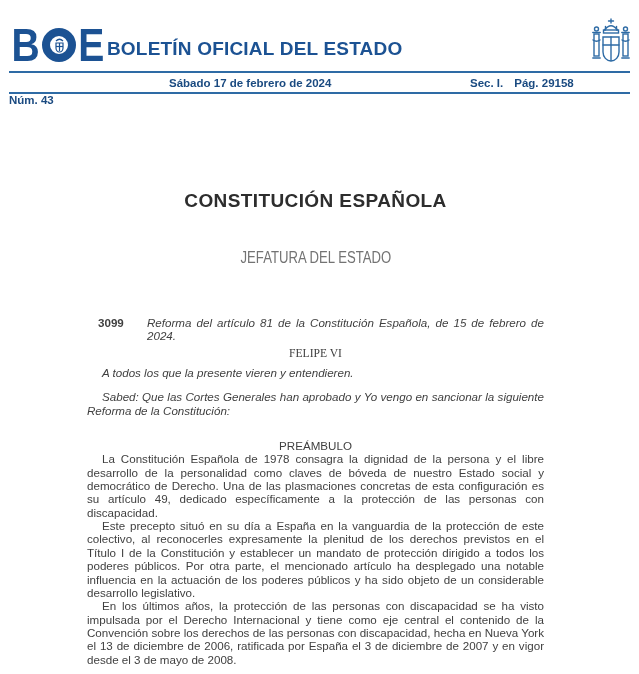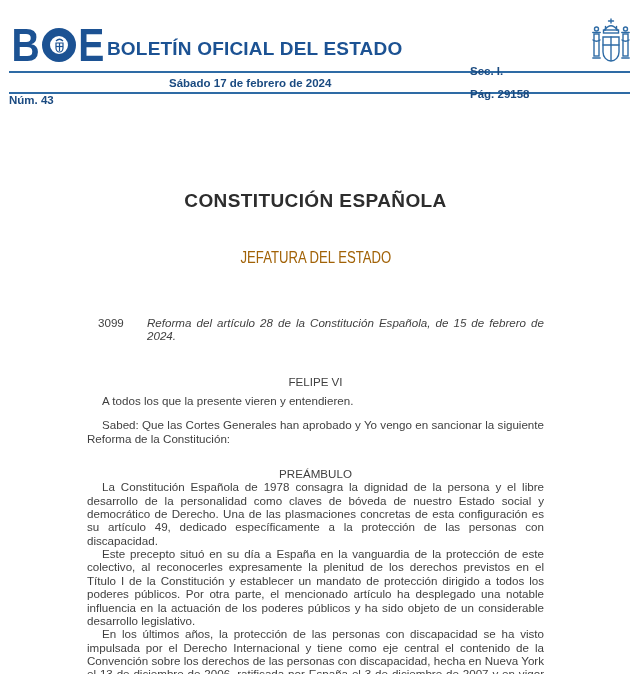--- a/index.html
+++ b/index.html
@@ -28,41 +28,41 @@
     letter-spacing:0.2px; color:var(--brand-blue); margin-bottom:11px;
   }
   .crest { margin-bottom:3px; }
   .rule { height:2px; background:var(--rule-blue); }
   .header-meta {
     display:flex; align-items:center; height:19px;
     font-size:11.5px; font-weight:bold; color:var(--meta-blue);
   }
   .meta-left  { width:160px;margin-top:35px; }
   .meta-center{ flex:1; text-align:left; }
-  .meta-right { width:160px; display:flex; justify-content:flex-start; gap:11px;flex-direction:column; }
+  .meta-right { width:160px; display:flex; justify-content:flex-start; gap:11px; }
   
   .main {
     width:457px; margin-left:87px;
     font-size:11.6px; line-height:13.35px;
     color:var(--body-text); text-align:justify;
   }
   .doc-title {
     margin:97px 0 0; font-size:19px; line-height:20px; font-weight:bold;
     letter-spacing:0.4px; text-align:center; color:var(--heading-text);
   }
-  .doc-dept { margin:39px 0 0; font-size:16px; line-height:16px; text-align:center; color:#a16207; }
+  .doc-dept { margin:39px 0 0; font-size:16px; line-height:16px; text-align:center; color:#737373; }
   .condense { display:inline-block; transform:scaleX(0.82); transform-origin:center; white-space:nowrap; }
   .entry { margin-top:50px; display:flex; }
-  .entry-number { width:60px; box-sizing:border-box; padding-left:11px; font-weight:normal; }
+  .entry-number { width:60px; box-sizing:border-box; padding-left:11px; font-weight:bold; }
   .entry-summary { flex:1; font-style:italic; text-align:justify; margin:0; }
   .center-line { text-align:center; }
-  .king-name { margin-top:32px; }
+  .king-name { margin-top:4px;font-family:Liberation Serif, serif; }
   .king-title { margin-top:10px; }
-  .salutation { margin:6px 0 0; text-indent:15px; text-align:left; }
-  .sanction { margin:11px 0 4px; text-indent:15px; }
+  .salutation { margin:6px 0 0; text-indent:15px; text-align:left;font-style:italic; }
+  .sanction { margin:11px 0 4px; text-indent:15px;font-style:italic; }
   .preamble-heading { margin-top:22px; }
   .body-para { margin:0; text-indent:15px; }
   .para-first { }
 </style>
 </head>
 <body>
 
 <div class="page">
 
   <div class="header">
@@ -132,21 +132,21 @@
   <div class="main">
 
     <div class="doc-title">CONSTITUCIÓN ESPAÑOLA</div>
 
     <div class="doc-dept">
       <span class="condense">JEFATURA DEL ESTADO</span>
     </div>
 
     <div class="entry">
       <span class="entry-number">3099</span>
-      <p class="entry-summary">Reforma del artículo 28 de la Constitución Española, de 15 de febrero de 2024.</p>
+      <p class="entry-summary">Reforma del artículo 81 de la Constitución Española, de 15 de febrero de 2024.</p>
     </div>
 
     <div class="center-line king-name">FELIPE VI</div>
 
     <p class="salutation">A todos los que la presente vieren y entendieren.</p>
 
     <p class="sanction">Sabed: Que las Cortes Generales han aprobado y Yo vengo en sancionar la siguiente Reforma de la Constitución:</p>
 
     <div class="center-line preamble-heading">PREÁMBULO</div>
 

